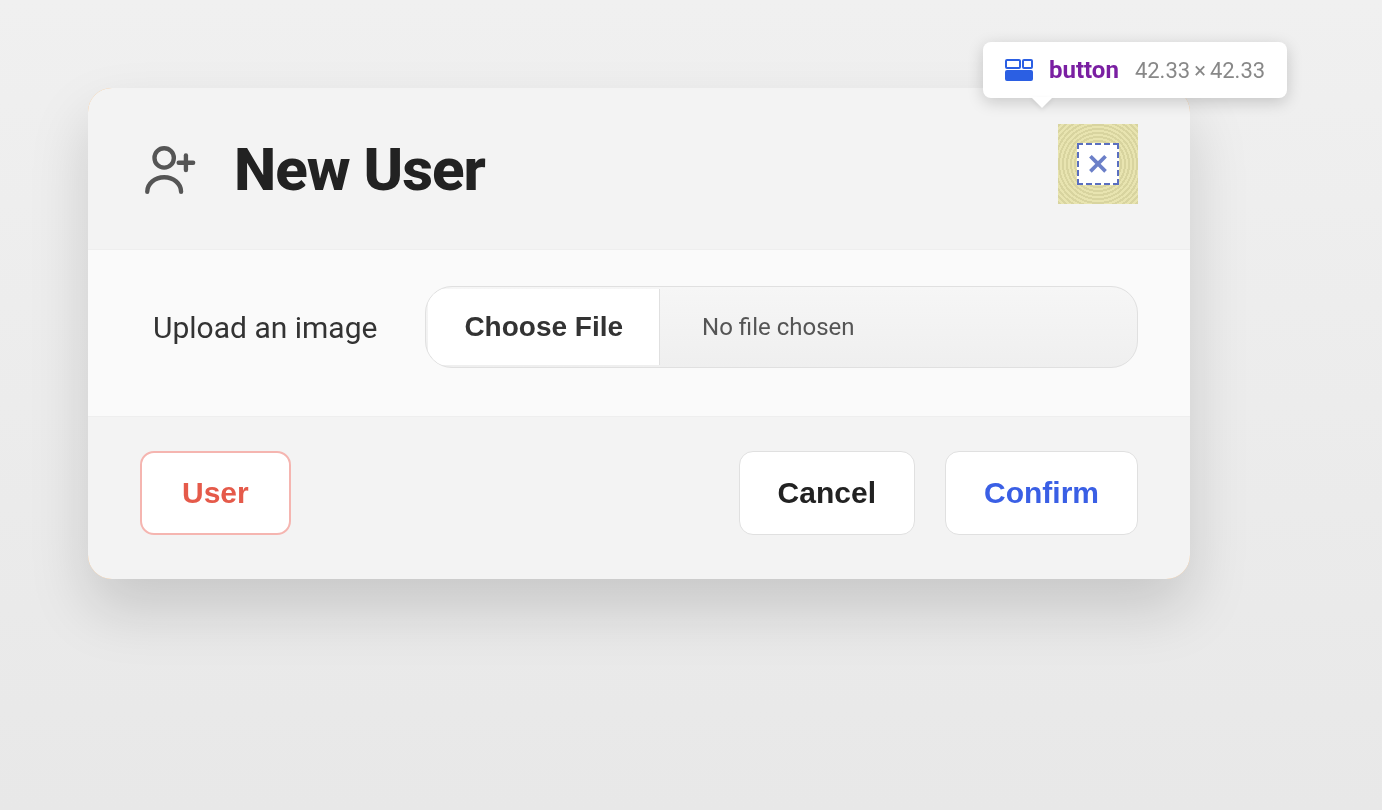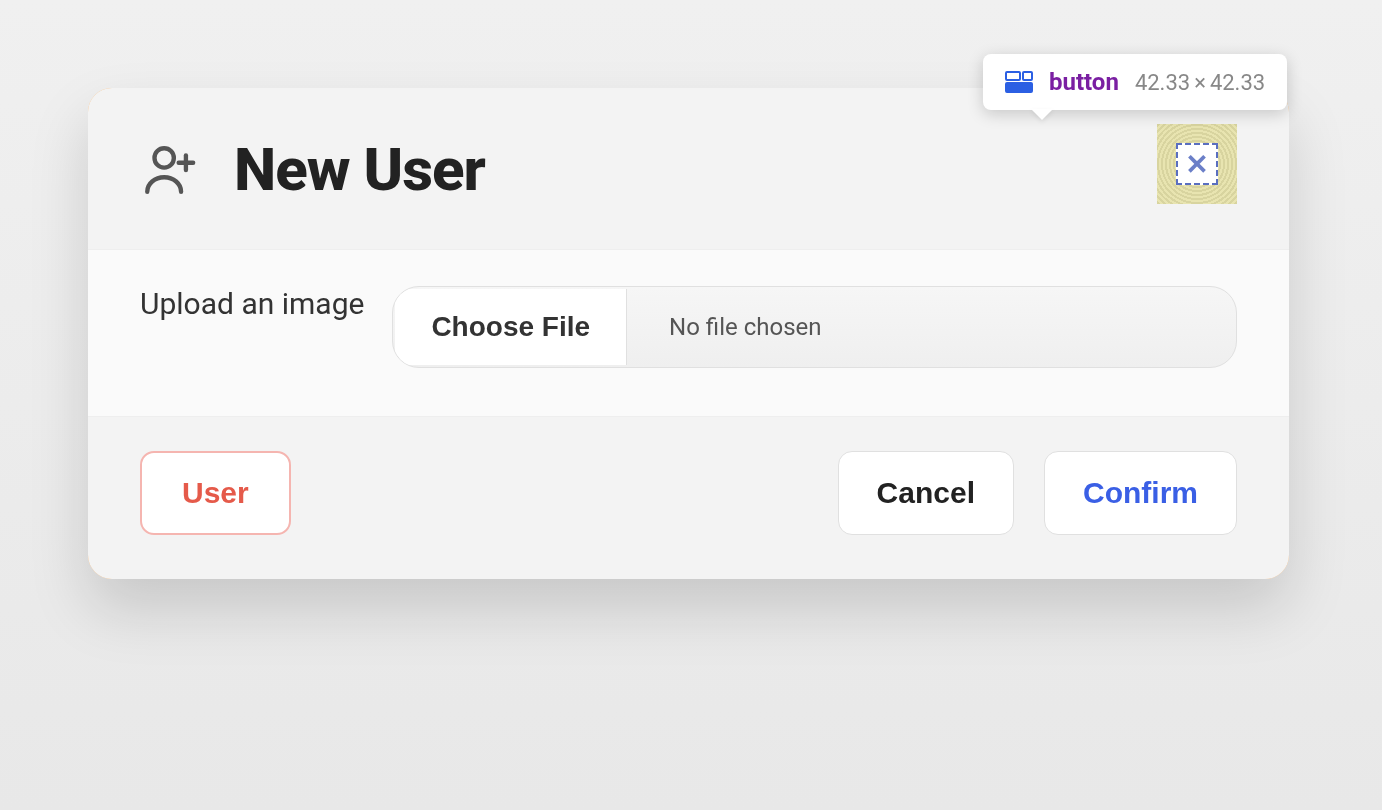--- a/index.html
+++ b/index.html
@@ -13,21 +13,21 @@
       background: linear-gradient(180deg, #f0f0f0 0%, #e8e8e8 100%);
       width: 1382px;
       height: 810px;
       position: relative;
     }
 
     .dialog {
       position: absolute;
       top: 88px;
       left: 88px;
-      width: 1201px;
+      width: 1102px;
       background: #fdba74;
       border-radius: 24px;
       box-shadow: 0 30px 60px rgba(0,0,0,0.15);
       overflow: visible;
     }
 
     .dialog-header {
       display: flex;
       align-items: center;
       padding: 46px 52px 44px 52px;
@@ -88,22 +88,23 @@
 
     .dialog-body {
       padding: 36px 52px 48px 52px;
       background: #fafafa;
       border-top: 1px solid #eee;
       border-bottom: 1px solid #eee;
     }
 
     .upload-row {
       display: flex;
-      align-items: flex-start;
-      gap: 28px;
+      align-items: center;
+      gap: 48px;
+      margin-left: 13px;
     }
 
     .upload-label {
       font-size: 30px;
       font-weight: 400;
       color: #333;
     }
 
     .file-control {
       flex: 1;
@@ -193,21 +194,21 @@
     }
 
     .btn-confirm {
       color: #3a5fe5;
       text-align: right;
     }
 
     
     .inspect-tooltip {
       position: absolute;
-      top: 54px;
+      top: 42px;
       left: 983px;
       background: #fff;
       border-radius: 8px;
       box-shadow: 0 4px 16px rgba(0,0,0,0.18);
       padding: 14px 22px;
       display: flex;
       align-items: center;
       gap: 16px;
       z-index: 100;
     }

